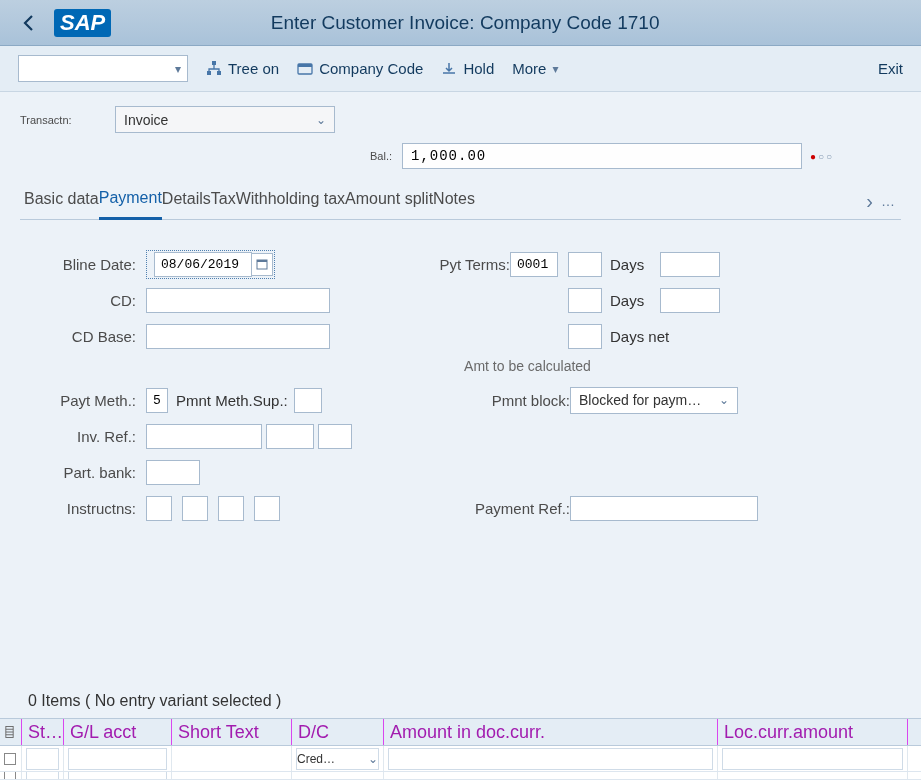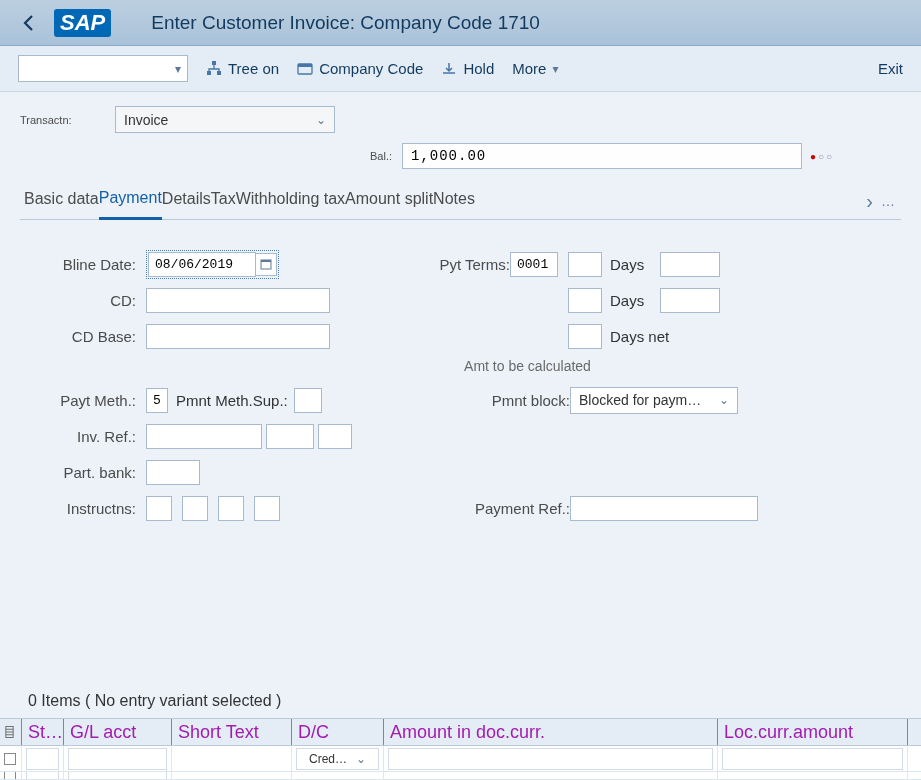--- a/index.html
+++ b/index.html
@@ -2,21 +2,21 @@
 <html><head>
 <meta charset="utf-8">
 <style>
   * { box-sizing: border-box; margin: 0; padding: 0; font-family: Arial, Helvetica, sans-serif; }
   body { background: #ecf2f8; width: 921px; height: 780px; overflow: hidden; position: relative; font-size: 14px; color: #333; }
 
   
   .titlebar { height: 46px; background: linear-gradient(#bccfe0, #a9c2d9); border-bottom: 1px solid #8ba9c4; display: flex; align-items: center; padding: 0 12px; }
   .back-btn { width: 34px; height: 30px; display:flex; align-items:center; justify-content:center; color:#123a5e; font-size:20px; cursor:pointer; margin-right:8px;}
   .sap-logo { font-weight: 900; font-style: italic; font-size: 22px; color:#fff; background:#0068b5; padding:1px 6px; border-radius:3px; margin-right:40px;}
-  .title { flex:1; font-size: 19px; color:#123a5e; font-weight:400; padding-right:130px;}
+  .title { flex:1; text-align:center; font-size: 19px; color:#123a5e; font-weight:400; padding-right:130px;}
 
   
   .toolbar { height: 46px; background: #e4edf5; border-bottom: 1px solid #c8d6e3; display:flex; align-items:center; padding:0 18px; gap:18px;}
   .toolbar .combo { width:170px; height:27px; background:#fff; border:1px solid #a7bace; display:flex; align-items:center; justify-content:flex-end; padding:0 6px;}
   .tb-item { display:flex; align-items:center; gap:6px; color:#123a5e; font-size:15px; cursor:pointer;}
   .tb-item .icn { width:16px; height:16px; display:inline-flex; align-items:center; justify-content:center;}
   .exit { margin-left:auto; color:#123a5e; font-size:15px; cursor:pointer;}
 
   
   .content { padding: 14px 20px 0 20px; }
@@ -57,21 +57,21 @@
   .slash { margin:0 6px;}
 
   
   .items-sec { position:absolute; left:0; right:0; bottom:0; background:#ecf2f8; }
   .items-title { padding:8px 20px 8px 28px; font-size:16px; color:#333; }
   .grid-hdr { display:flex; background:#e4edf5; border-top:1px solid #b9cadb; border-bottom:1px solid #b9cadb; height:28px;}
   .gh { border-right:1px solid #d946ef; display:flex; align-items:center; padding:0 6px; font-size:18px; color:#a21caf;}
   .grid-row { display:flex; height:26px; background:#fff; border-bottom:1px solid #dde6ef;}
   .gc { border-right:1px solid #e0e8ef; display:flex; align-items:center; padding:0 4px;}
   .chk { width:12px; height:12px; border:1px solid #888; display:inline-block;}
-  .dc-sel { width:100%; height:22px; display:flex; align-items:center; justify-content:space-between; border:1px solid #cfdbe7; padding:0 12px; font-family:'Courier New',monospace; font-size:12px; background:#fff;}
+  .dc-sel { width:100%; height:22px; display:flex; align-items:center; justify-content:space-between; border:1px solid #cfdbe7; padding:0 0; font-family:'Courier New',monospace; font-size:12px; background:#fff;}
   .gc input.cell { width:100%; height:22px; border:1px solid #cfdbe7; background:#fff; padding:0 4px; font-size:12px;}
 
   
   .c0{width:22px; padding-left:4px;}
   .c1{width:42px;}
   .c2{width:108px;}
   .c3{width:120px;}
   .c4{width:92px;}
   .c5{width:334px;}
   .c6{width:190px;}
@@ -159,21 +159,21 @@
       <span style="letter-spacing:2px;">…</span>
     </div>
   </div>
 
   <div class="form">
 
     <div class="frow">
       <div class="fcol-l">
         <span class="flab">Bline Date:</span>
         <span class="focus-box">
-          <input class="inp" style="width: 108px;" value="08/06/2019">
+          <input class="inp" style="width: 98px; margin-left: 6px;" value="08/06/2019">
           <span class="cal-btn">
             <svg width="12" height="12" viewBox="0 0 12 12">
                 <rect x="1" y="2" width="10" height="9" fill="none" stroke="#5e7a9a"></rect>
                 <rect x="1" y="2" width="10" height="2" fill="#5e7a9a"></rect>
               </svg>
           </span>
         </span>
       </div>
       <div class="fcol-r">
         <span class="flab-r" style="width:110px;">Pyt Terms:</span>

